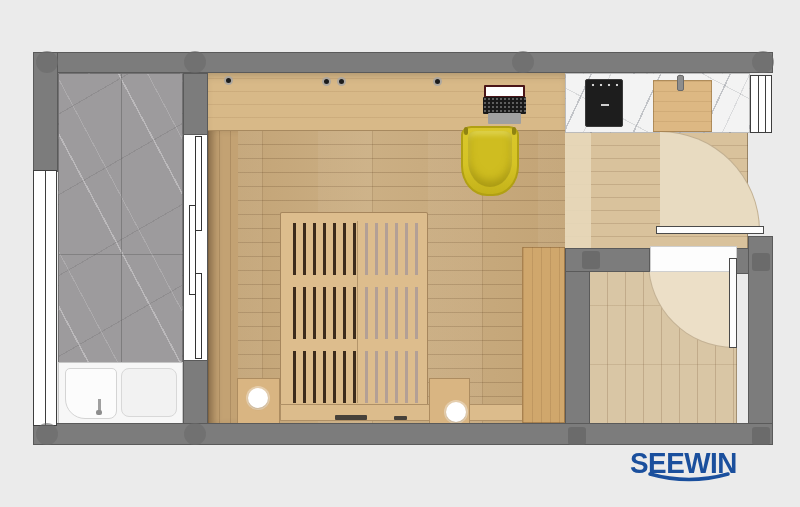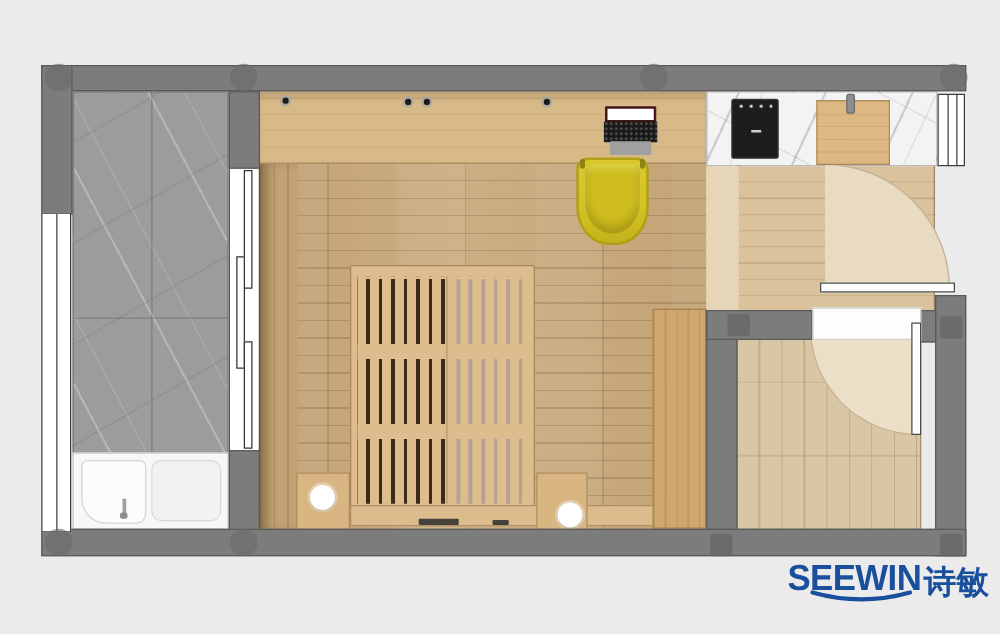--- a/index.html
+++ b/index.html
@@ -194,16 +194,15 @@
   <div class="pillar-s" style="left:582px;top:251px;"></div>
   <div class="pillar-s" style="left:752px;top:253px;"></div>
   <div class="pillar-s" style="left:752px;top:427px;"></div>
   <div class="pillar-s" style="left:568px;top:427px;"></div>
 
   <div class="logo">
     <span class="logo-en">SEEWIN</span>
     <svg class="logo-swoosh" width="86" height="12" viewBox="0 0 86 12">
       <path d="M4,2 Q43,13 82,2" stroke="#1a4f9d" stroke-width="3.4" fill="none" stroke-linecap="round"></path>
     </svg>
-    <span class="logo-cjk">诗敏</span>
   </div>
 
 </div>
 
 </body></html>

